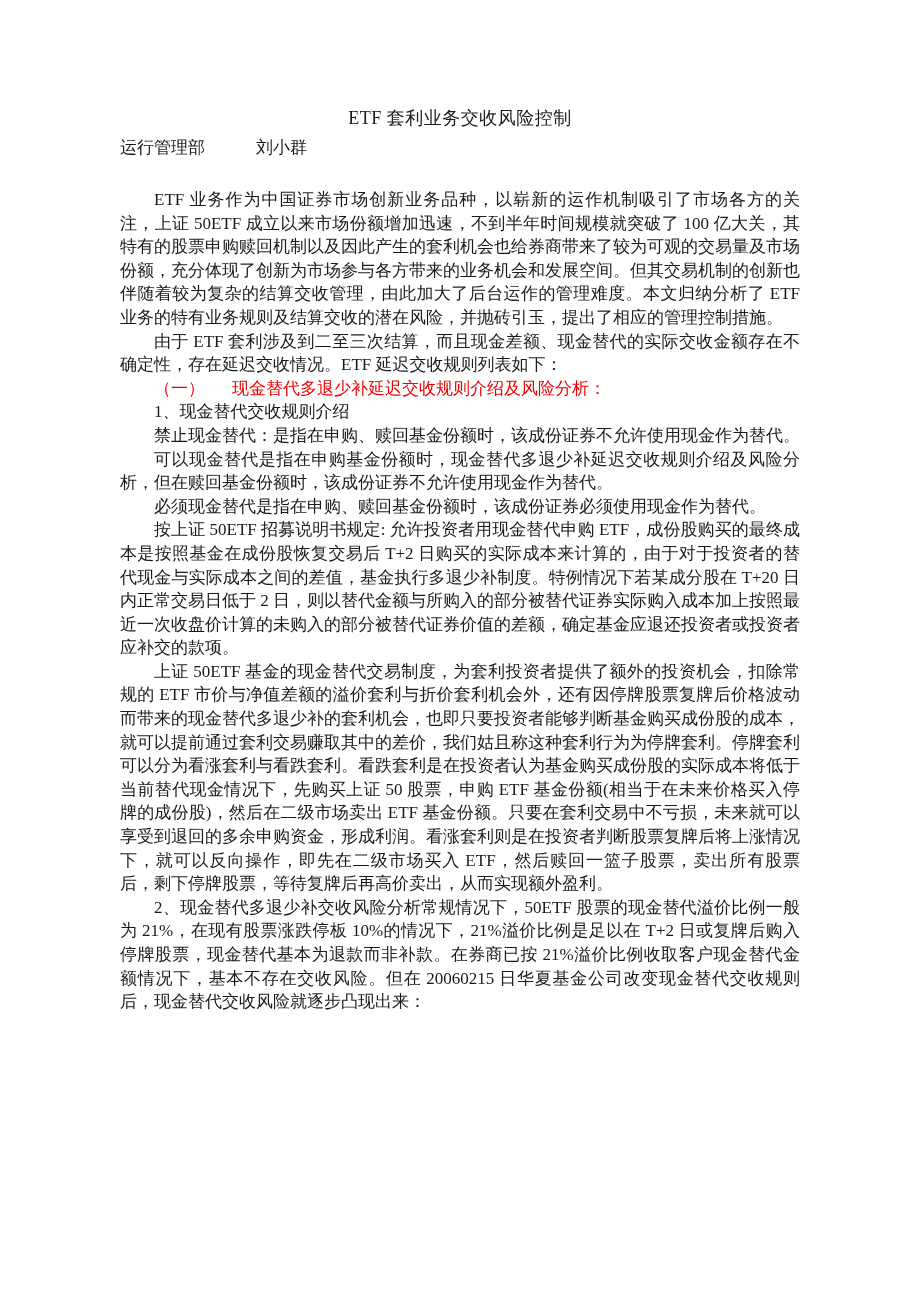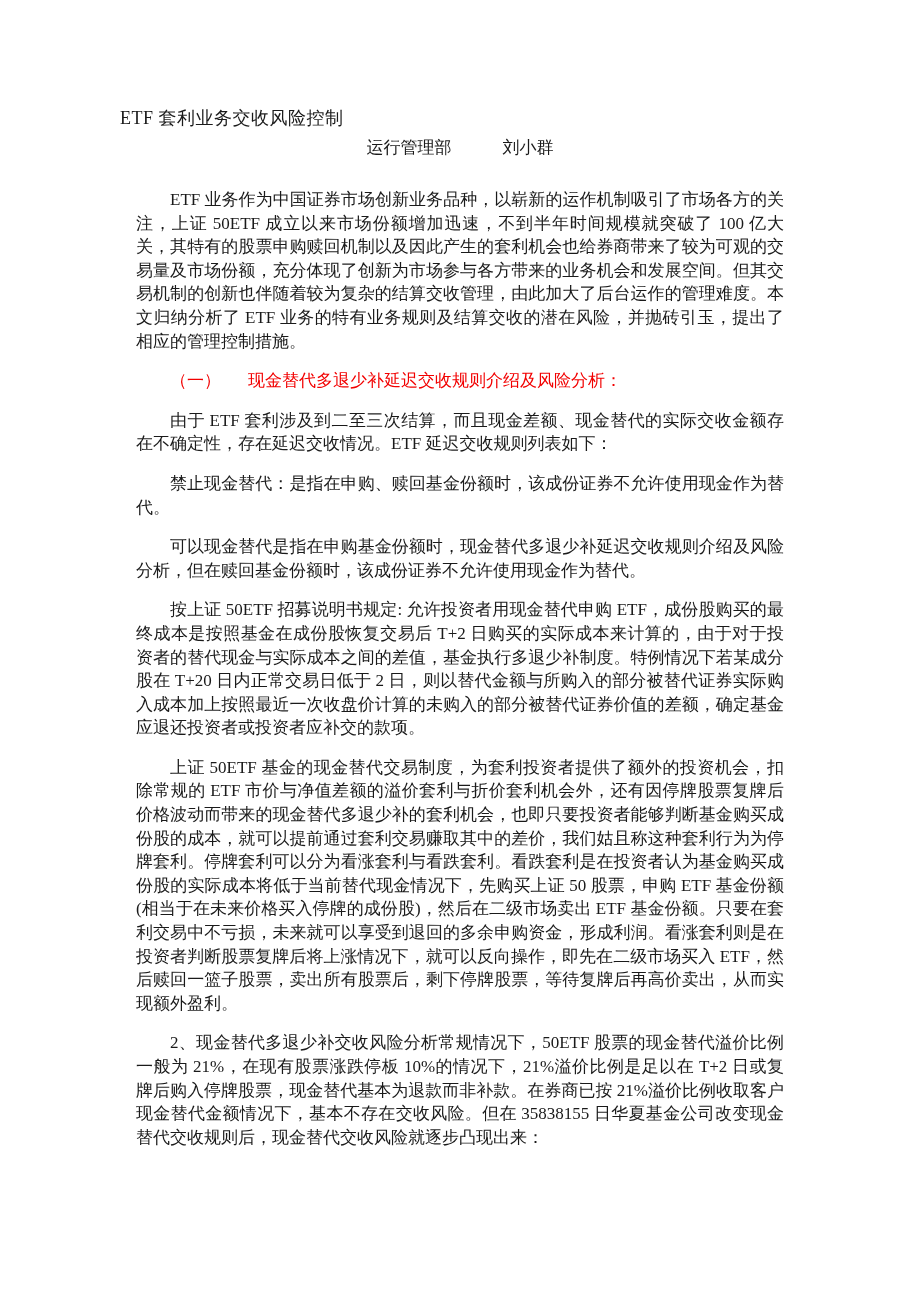--- a/index.html
+++ b/index.html
@@ -19,30 +19,31 @@
     position: absolute;
     left: 120px;
     top: 104px;
     width: 680px;
   }
   .doc-title {
     margin: 0;
     font-size: 18px;
     font-weight: normal;
     line-height: 29px;
+    text-align: center;
     letter-spacing: 0.5px;
   }
   .doc-byline {
     margin: 0 0 26px 0;
     font-size: 17px;
     line-height: 29px;
-    text-align: center;
+    text-align: left;
   }
   .doc-body p.para {
-    margin: 16px;
+    margin: 0;
     font-size: 17px;
     line-height: 23.6px;
     text-align: justify;
     text-indent: 2em;
     word-break: break-all;
   }
   .doc-body p.para.red-heading {
     font-weight: normal;
   }
   .para-label {
@@ -50,21 +51,23 @@
   }
 </style>
 </head>
 <body>
 
 <div class="sheet">
   <h1 class="doc-title">ETF 套利业务交收风险控制</h1>
   <div class="doc-byline">运行管理部　　　刘小群</div>
   <div class="doc-body">
       <p class="para normal">ETF 业务作为中国证券市场创新业务品种，以崭新的运作机制吸引了市场各方的关注，上证 50ETF 成立以来市场份额增加迅速，不到半年时间规模就突破了 100 亿大关，其特有的股票申购赎回机制以及因此产生的套利机会也给券商带来了较为可观的交易量及市场份额，充分体现了创新为市场参与各方带来的业务机会和发展空间。但其交易机制的创新也伴随着较为复杂的结算交收管理，由此加大了后台运作的管理难度。本文归纳分析了 ETF 业务的特有业务规则及结算交收的潜在风险，并抛砖引玉，提出了相应的管理控制措施。</p>
+      <p class="para normal">由于 ETF 套利涉及到二至三次结算，而且现金差额、现金替代的实际交收金额存在不确定性，存在延迟交收情况。ETF 延迟交收规则列表如下：</p>
       <p class="para red-heading" style="color: rgb(242, 0, 0);"><span class="para-label">（一）</span><span>现金替代多退少补延迟交收规则介绍及风险分析：</span></p>
-      <p class="para normal">由于 ETF 套利涉及到二至三次结算，而且现金差额、现金替代的实际交收金额存在不确定性，存在延迟交收情况。ETF 延迟交收规则列表如下：</p>
+      <p class="para normal">1、现金替代交收规则介绍</p>
       <p class="para normal">禁止现金替代：是指在申购、赎回基金份额时，该成份证券不允许使用现金作为替代。</p>
       <p class="para normal">可以现金替代是指在申购基金份额时，现金替代多退少补延迟交收规则介绍及风险分析，但在赎回基金份额时，该成份证券不允许使用现金作为替代。</p>
+      <p class="para normal">必须现金替代是指在申购、赎回基金份额时，该成份证券必须使用现金作为替代。</p>
       <p class="para normal">按上证 50ETF 招募说明书规定: 允许投资者用现金替代申购 ETF，成份股购买的最终成本是按照基金在成份股恢复交易后 T+2 日购买的实际成本来计算的，由于对于投资者的替代现金与实际成本之间的差值，基金执行多退少补制度。特例情况下若某成分股在 T+20 日内正常交易日低于 2 日，则以替代金额与所购入的部分被替代证券实际购入成本加上按照最近一次收盘价计算的未购入的部分被替代证券价值的差额，确定基金应退还投资者或投资者应补交的款项。</p>
       <p class="para normal">上证 50ETF 基金的现金替代交易制度，为套利投资者提供了额外的投资机会，扣除常规的 ETF 市价与净值差额的溢价套利与折价套利机会外，还有因停牌股票复牌后价格波动而带来的现金替代多退少补的套利机会，也即只要投资者能够判断基金购买成份股的成本，就可以提前通过套利交易赚取其中的差价，我们姑且称这种套利行为为停牌套利。停牌套利可以分为看涨套利与看跌套利。看跌套利是在投资者认为基金购买成份股的实际成本将低于当前替代现金情况下，先购买上证 50 股票，申购 ETF 基金份额(相当于在未来价格买入停牌的成份股)，然后在二级市场卖出 ETF 基金份额。只要在套利交易中不亏损，未来就可以享受到退回的多余申购资金，形成利润。看涨套利则是在投资者判断股票复牌后将上涨情况下，就可以反向操作，即先在二级市场买入 ETF，然后赎回一篮子股票，卖出所有股票后，剩下停牌股票，等待复牌后再高价卖出，从而实现额外盈利。</p>
-      <p class="para normal">2、现金替代多退少补交收风险分析常规情况下，50ETF 股票的现金替代溢价比例一般为 21%，在现有股票涨跌停板 10%的情况下，21%溢价比例是足以在 T+2 日或复牌后购入停牌股票，现金替代基本为退款而非补款。在券商已按 21%溢价比例收取客户现金替代金额情况下，基本不存在交收风险。但在 35838155 日华夏基金公司改变现金替代交收规则后，现金替代交收风险就逐步凸现出来：</p>
+      <p class="para normal">2、现金替代多退少补交收风险分析常规情况下，50ETF 股票的现金替代溢价比例一般为 21%，在现有股票涨跌停板 10%的情况下，21%溢价比例是足以在 T+2 日或复牌后购入停牌股票，现金替代基本为退款而非补款。在券商已按 21%溢价比例收取客户现金替代金额情况下，基本不存在交收风险。但在 20060215 日华夏基金公司改变现金替代交收规则后，现金替代交收风险就逐步凸现出来：</p>
     </div>
 </div>
 
 </body></html>

